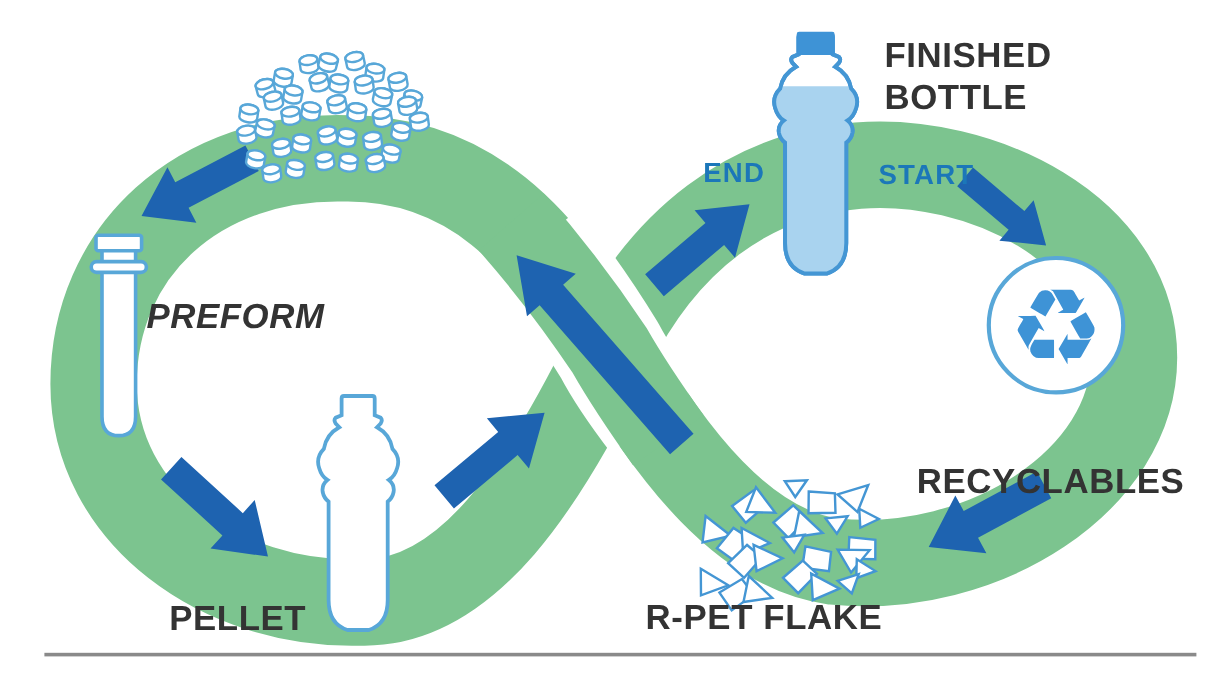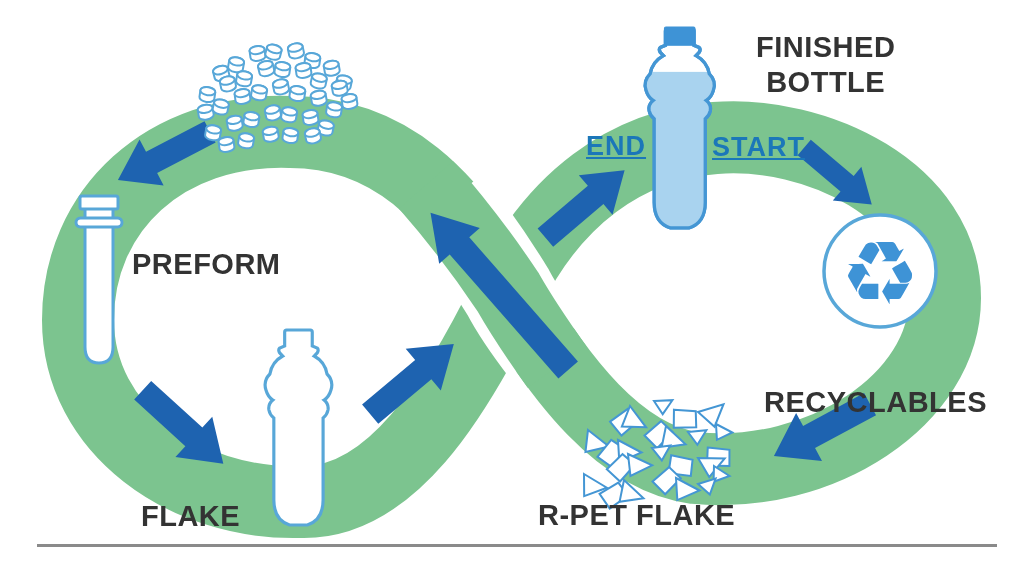--- a/index.html
+++ b/index.html
@@ -6,22 +6,22 @@
   .stage{
     position:relative;width:1024px;height:582px;overflow:hidden;
     background:#ffffff;font-family:"Liberation Sans", sans-serif;
   }
   .stage svg{position:absolute;left:0;top:0;}
   .lbl{
     position:absolute;font-weight:bold;color:#333333;font-size:29px;
     letter-spacing:.5px;line-height:1.2;white-space:nowrap;
   }
   .marker{
-    position:absolute;font-weight:bold;color:#1b77b9;font-size:27px;
-    letter-spacing:1px;white-space:nowrap;text-decoration:underline;
+    position:absolute;font-weight:bold;color:#1b77b9;font-size:23px;
+    letter-spacing:1px;white-space:nowrap;
   }
   .divider{position:absolute;left:37px;top:544px;width:960px;height:3px;background:#8a8a8a;}
 </style>
 </head>
 <body>
 
 <div class="stage">
 
 <svg width="1024" height="582" viewBox="0 0 1024 582">
   <defs>
@@ -139,26 +139,26 @@
     <use href="#f1" transform="translate(698 458) rotate(-12)"></use>
         <use href="#f3" transform="translate(714 466) rotate(20)"></use>
     <use href="#f2" transform="translate(598 488) rotate(-15)"></use>
         <use href="#f1" transform="translate(624 480) rotate(30)"></use>
     <use href="#f2" transform="translate(650 476) rotate(-25)"></use>
         <use href="#f1" transform="translate(676 478) rotate(15)"></use>
     <use href="#f3" transform="translate(698 484) rotate(-30)"></use>
   </g>
 </svg>
 
-  <div class="lbl" style="left:132px;top:247px;">PREFORM</div>
-  <div class="lbl" style="left:141px;top:499px;">FLAKE</div>
-  <div class="lbl" style="left:756px;top:30px;text-align:center;">
+  <div class="lbl" style="left:122px;top:247px;font-style:italic;">PREFORM</div>
+  <div class="lbl" style="left:141px;top:499px;">PELLET</div>
+  <div class="lbl" style="left:737px;top:30px;">
     <div>FINISHED</div>
     <div>BOTTLE</div>
   </div>
   <div class="lbl" style="left:764px;top:349px;margin-top:36px;">RECYCLABLES</div>
   <div class="lbl" style="left:538px;top:498px;">R-PET FLAKE</div>
 
   <div class="marker" style="left:586px;top:131px;">END</div>
-  <div class="marker" style="left:712px;top:132px;">START</div>
+  <div class="marker" style="left:732px;top:132px;">START</div>
 
   <div class="divider"></div>
 </div>
 
 </body></html>

